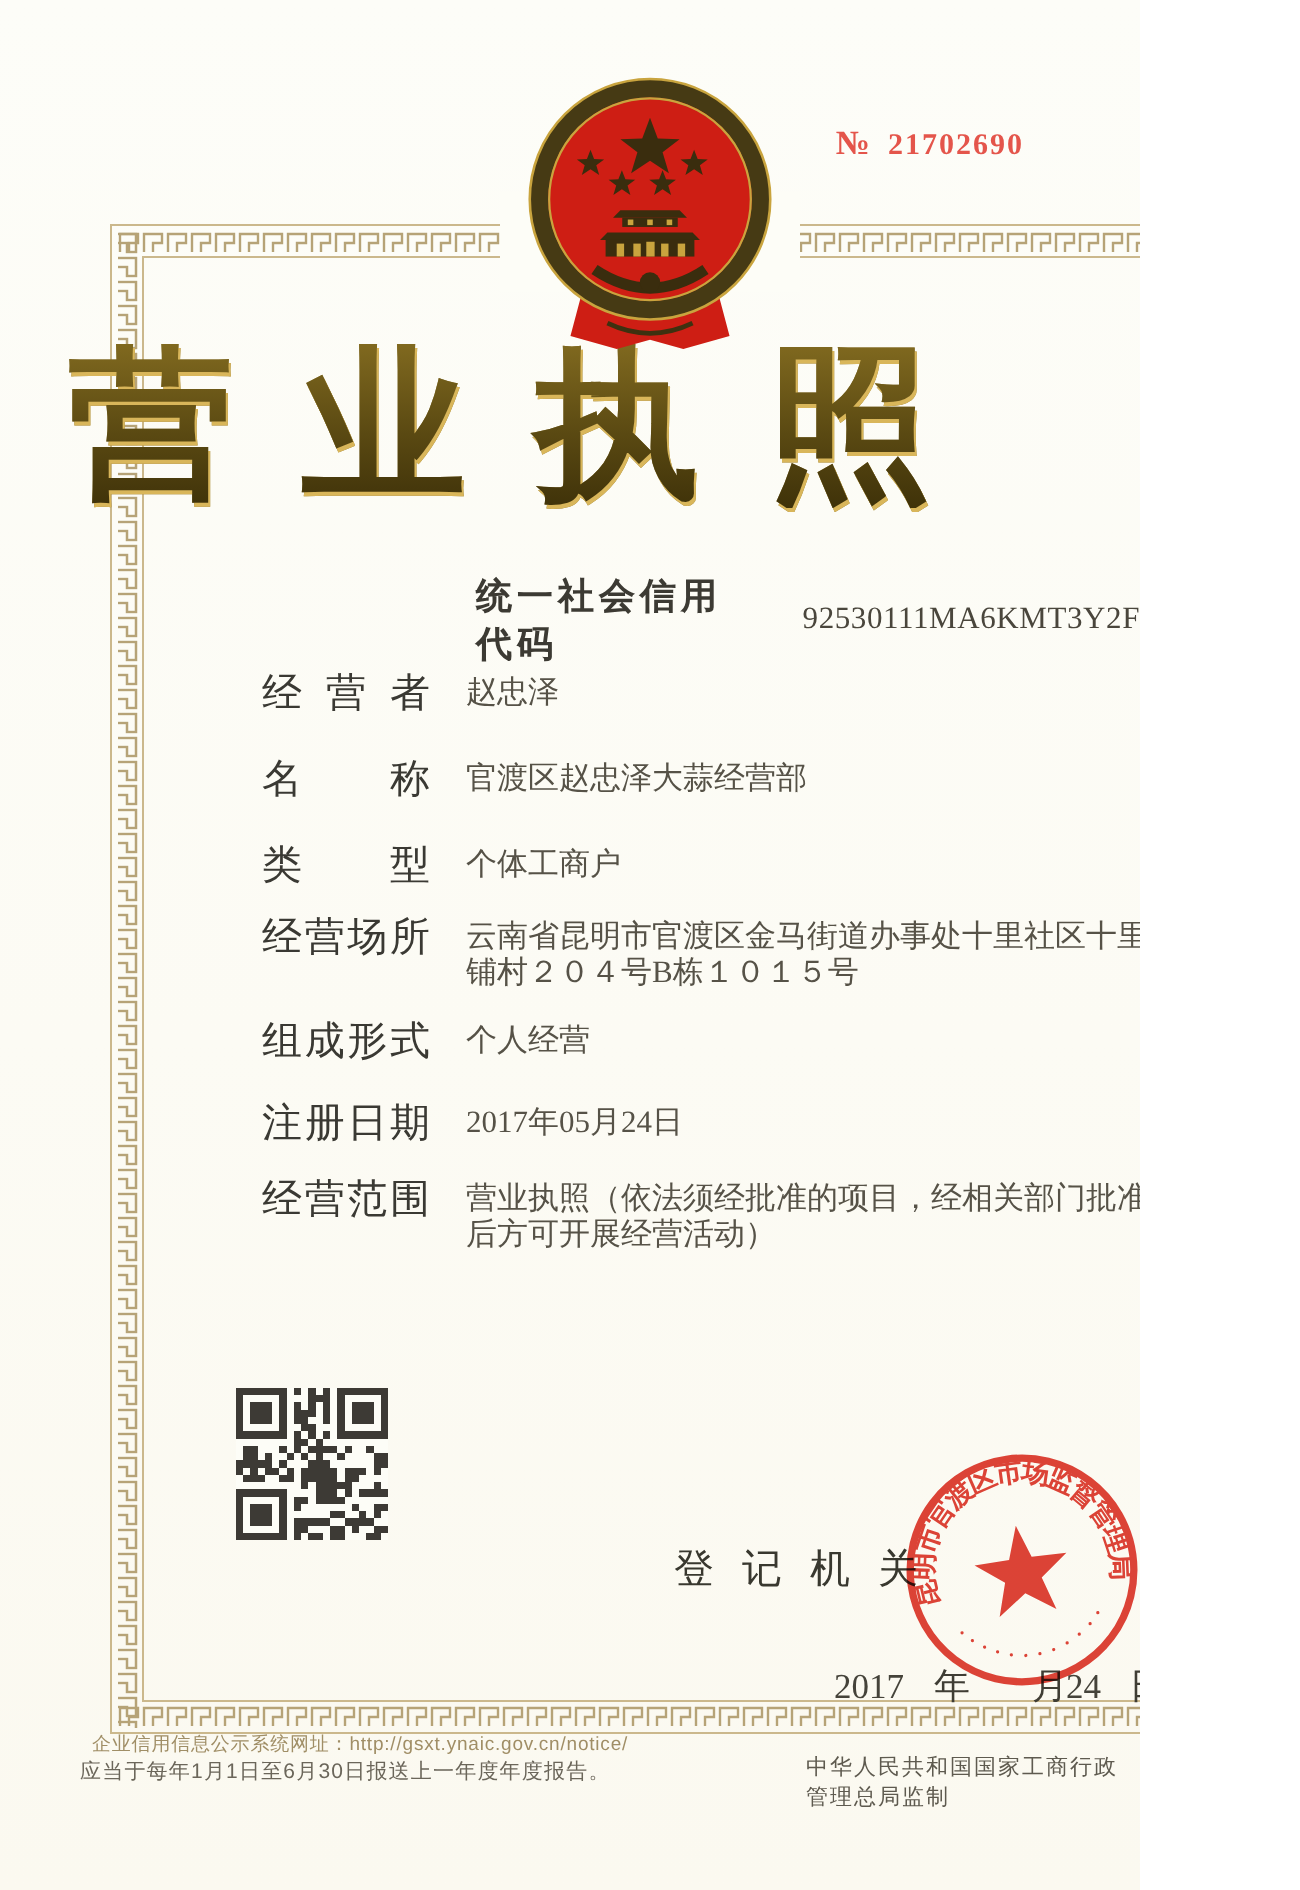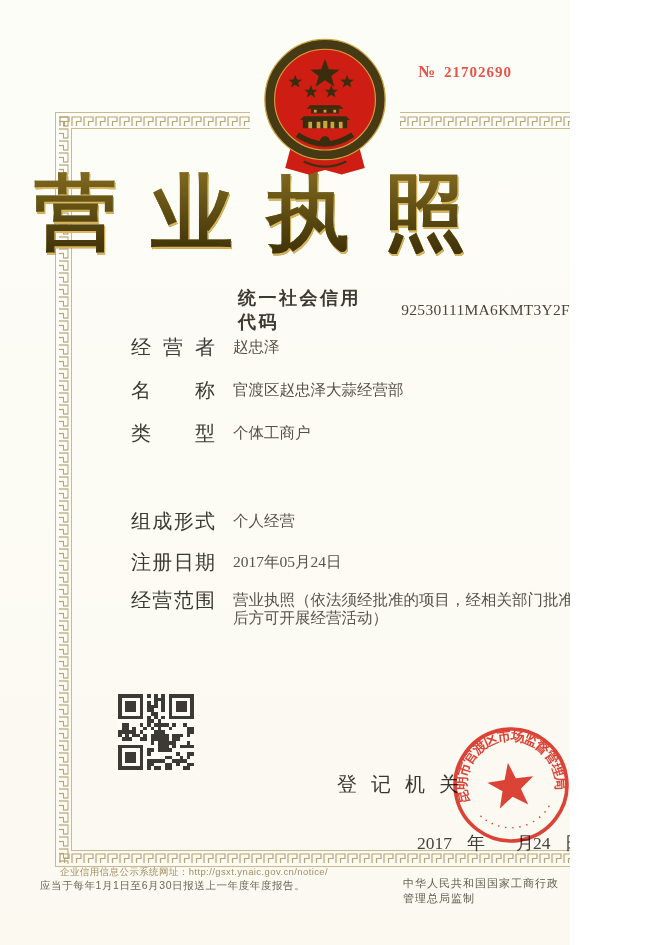--- a/index.html
+++ b/index.html
@@ -60,21 +60,21 @@
     white-space:nowrap;}
   .datefield .num{font-family:"Liberation Serif","DejaVu Serif",serif;font-size:17.5px;color:#45433a;}
   .datefield .y{margin-left:15px;}
   .datefield .m{margin-left:31px;}
   .datefield .d24{margin-left:-1px;}
   .datefield .d{margin-left:14px;}
   
   .seal{position:absolute;left:450px;top:724px;width:122px;height:122px;z-index:6;
     transform:rotate(-8deg);opacity:0.93;mix-blend-mode:multiply;}
   
-  .foot1{position:absolute;left:60px;top:866px;font-size:9.5px;color:#a08e66;letter-spacing:0.4px;z-index:1;}
+  .foot1{position:absolute;left:46px;top:866px;font-size:9.5px;color:#a08e66;letter-spacing:0.4px;z-index:1;}
   .foot2{position:absolute;left:40px;top:879px;font-size:10.5px;color:#6b665a;letter-spacing:0.6px;z-index:1;}
   .foot-right{position:absolute;left:383px;top:876px;font-size:11px;color:#5e5a4f;letter-spacing:1px;z-index:1;margin-left:20px;}
 </style>
 </head>
 <body>
 
 <div class="paper">
 
   <div class="serial"><span class="no">№</span><span>21702690</span></div>
 
@@ -171,20 +171,24 @@
     <div class="label">经营者</div>
     <div class="value">赵忠泽</div>
   </div>
   <div class="row" style="top:379px">
     <div class="label">名称</div>
     <div class="value">官渡区赵忠泽大蒜经营部</div>
   </div>
   <div class="row" style="top:422px">
     <div class="label">类型</div>
     <div class="value">个体工商户</div>
+  </div>
+  <div class="row" style="top:458px">
+    <div class="label">经营场所</div>
+    <div class="value">云南省昆明市官渡区金马街道办事处十里社区十里铺村２０４号B栋１０１５号</div>
   </div>
   <div class="row" style="top:510px">
     <div class="label">组成形式</div>
     <div class="value">个人经营</div>
   </div>
   <div class="row" style="top:551px">
     <div class="label">注册日期</div>
     <div class="value">2017年05月24日</div>
   </div>
   <div class="row" style="top:589px">

